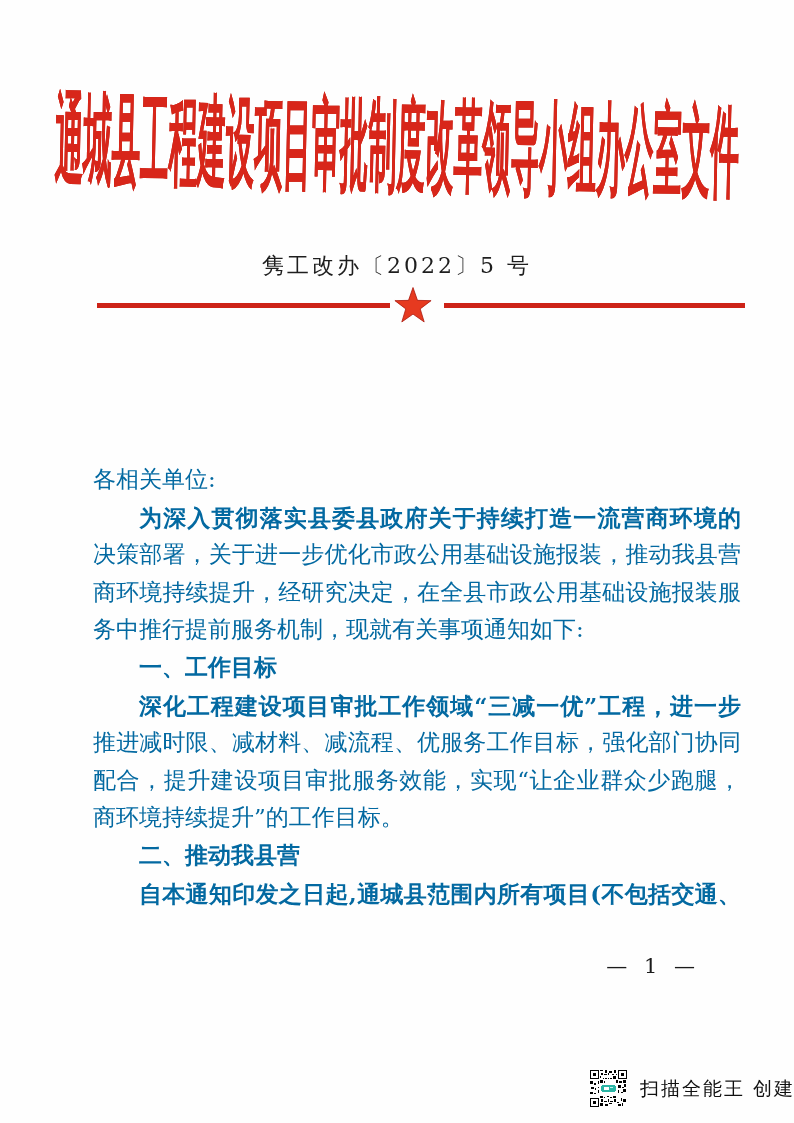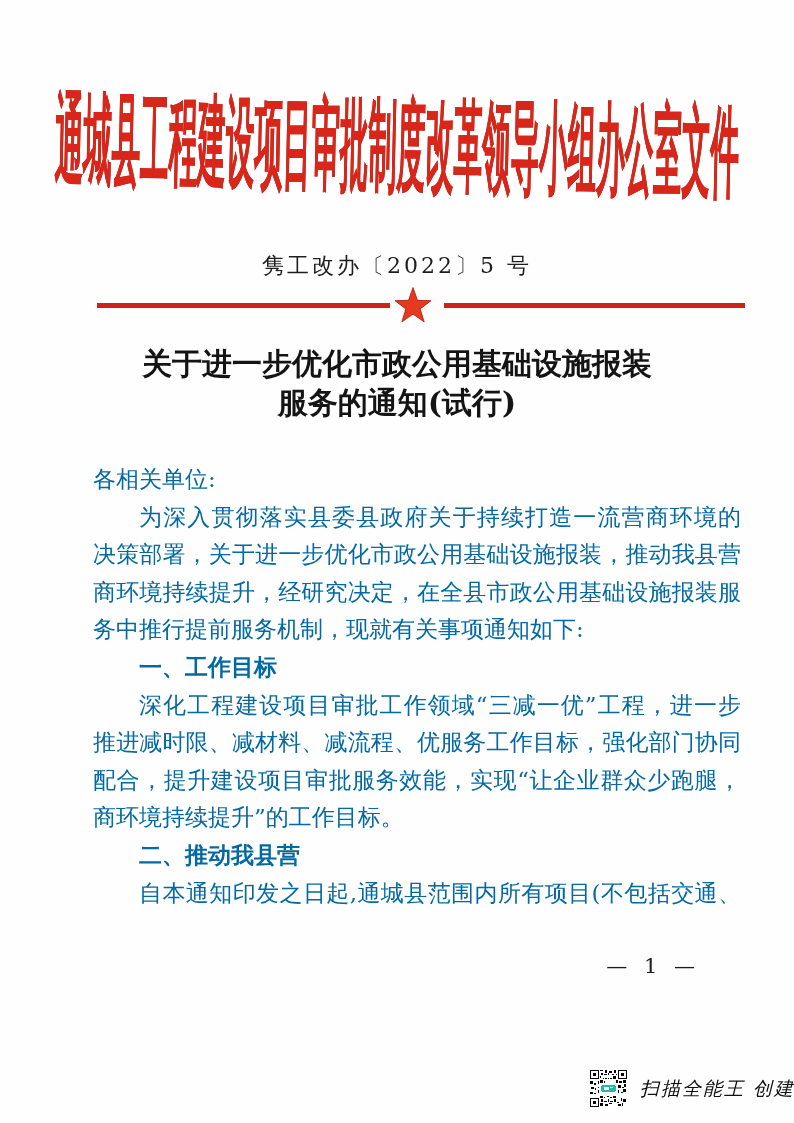--- a/index.html
+++ b/index.html
@@ -80,21 +80,21 @@
     position: absolute;
     top: 461px;
     left: 93px;
     width: 648px;
     font-size: 23px;
     line-height: 37.6px;
     color: #0369a1;
   }
   .bline { white-space: nowrap; }
   .bline.full { white-space: normal; text-align: justify; text-align-last: justify; }
-  .bline.ind  { text-indent: 2em; }
+  .bline.ind  { text-indent: 2em; font-weight: bold; }
   .bline.bold { font-weight: bold; font-family: "DejaVu Sans", sans-serif; }
 
   
   .page-number {
     position: absolute;
     top: 954px;
     right: 94px;
     font-size: 21px;
     letter-spacing: 5px;
     color: #1b1b1b;
@@ -110,21 +110,20 @@
     align-items: center;
   }
   .scan-footer .qr { width: 37px; height: 37px; flex: none; }
   .scan-footer .scan-note {
     margin-left: 13px;
     font-size: 19px;
     letter-spacing: 2px;
     color: #101010;
     white-space: nowrap;
     font-family: "DejaVu Sans", sans-serif;
-    font-style: italic;
   }
 </style>
 </head>
 <body>
 
 <div class="page">
 
   <div class="red-header">
     <div class="headline">通城县工程建设项目审批制度改革领导小组办公室文件</div>
   </div>
@@ -134,24 +133,20 @@
   <div class="divider">
     <div class="seg-left"></div>
     <div class="star-wrap">
       <svg viewBox="0 0 100 100" width="38" height="38" aria-hidden="true">
         <polygon points="50,4 61.8,37.8 97.6,38.5 69,60.2 79.4,94.5 50,74 20.6,94.5 31,60.2 2.4,38.5 38.2,37.8" fill="#e63a20" stroke="#a81308" stroke-width="2" stroke-linejoin="round"></polygon>
       </svg>
     </div>
     <div class="seg-right"></div>
   </div>
 
-  <div class="notice-title">
-    <div>关于进一步优化市政公用基础设施报装</div>
-    <div>服务的通知(试行)</div>
-  </div>
 
   <div class="body-text">
     <div class="bline">各相关单位:</div>
     <div class="bline ind full">为深入贯彻落实县委县政府关于持续打造一流营商环境的</div>
     <div class="bline full">决策部署，关于进一步优化市政公用基础设施报装，推动我县营</div>
     <div class="bline full">商环境持续提升，经研究决定，在全县市政公用基础设施报装服</div>
     <div class="bline">务中推行提前服务机制，现就有关事项通知如下:</div>
     <div class="bline ind bold">一、工作目标</div>
     <div class="bline ind full">深化工程建设项目审批工作领域“三减一优”工程，进一步</div>
     <div class="bline full">推进减时限、减材料、减流程、优服务工作目标，强化部门协同</div>

